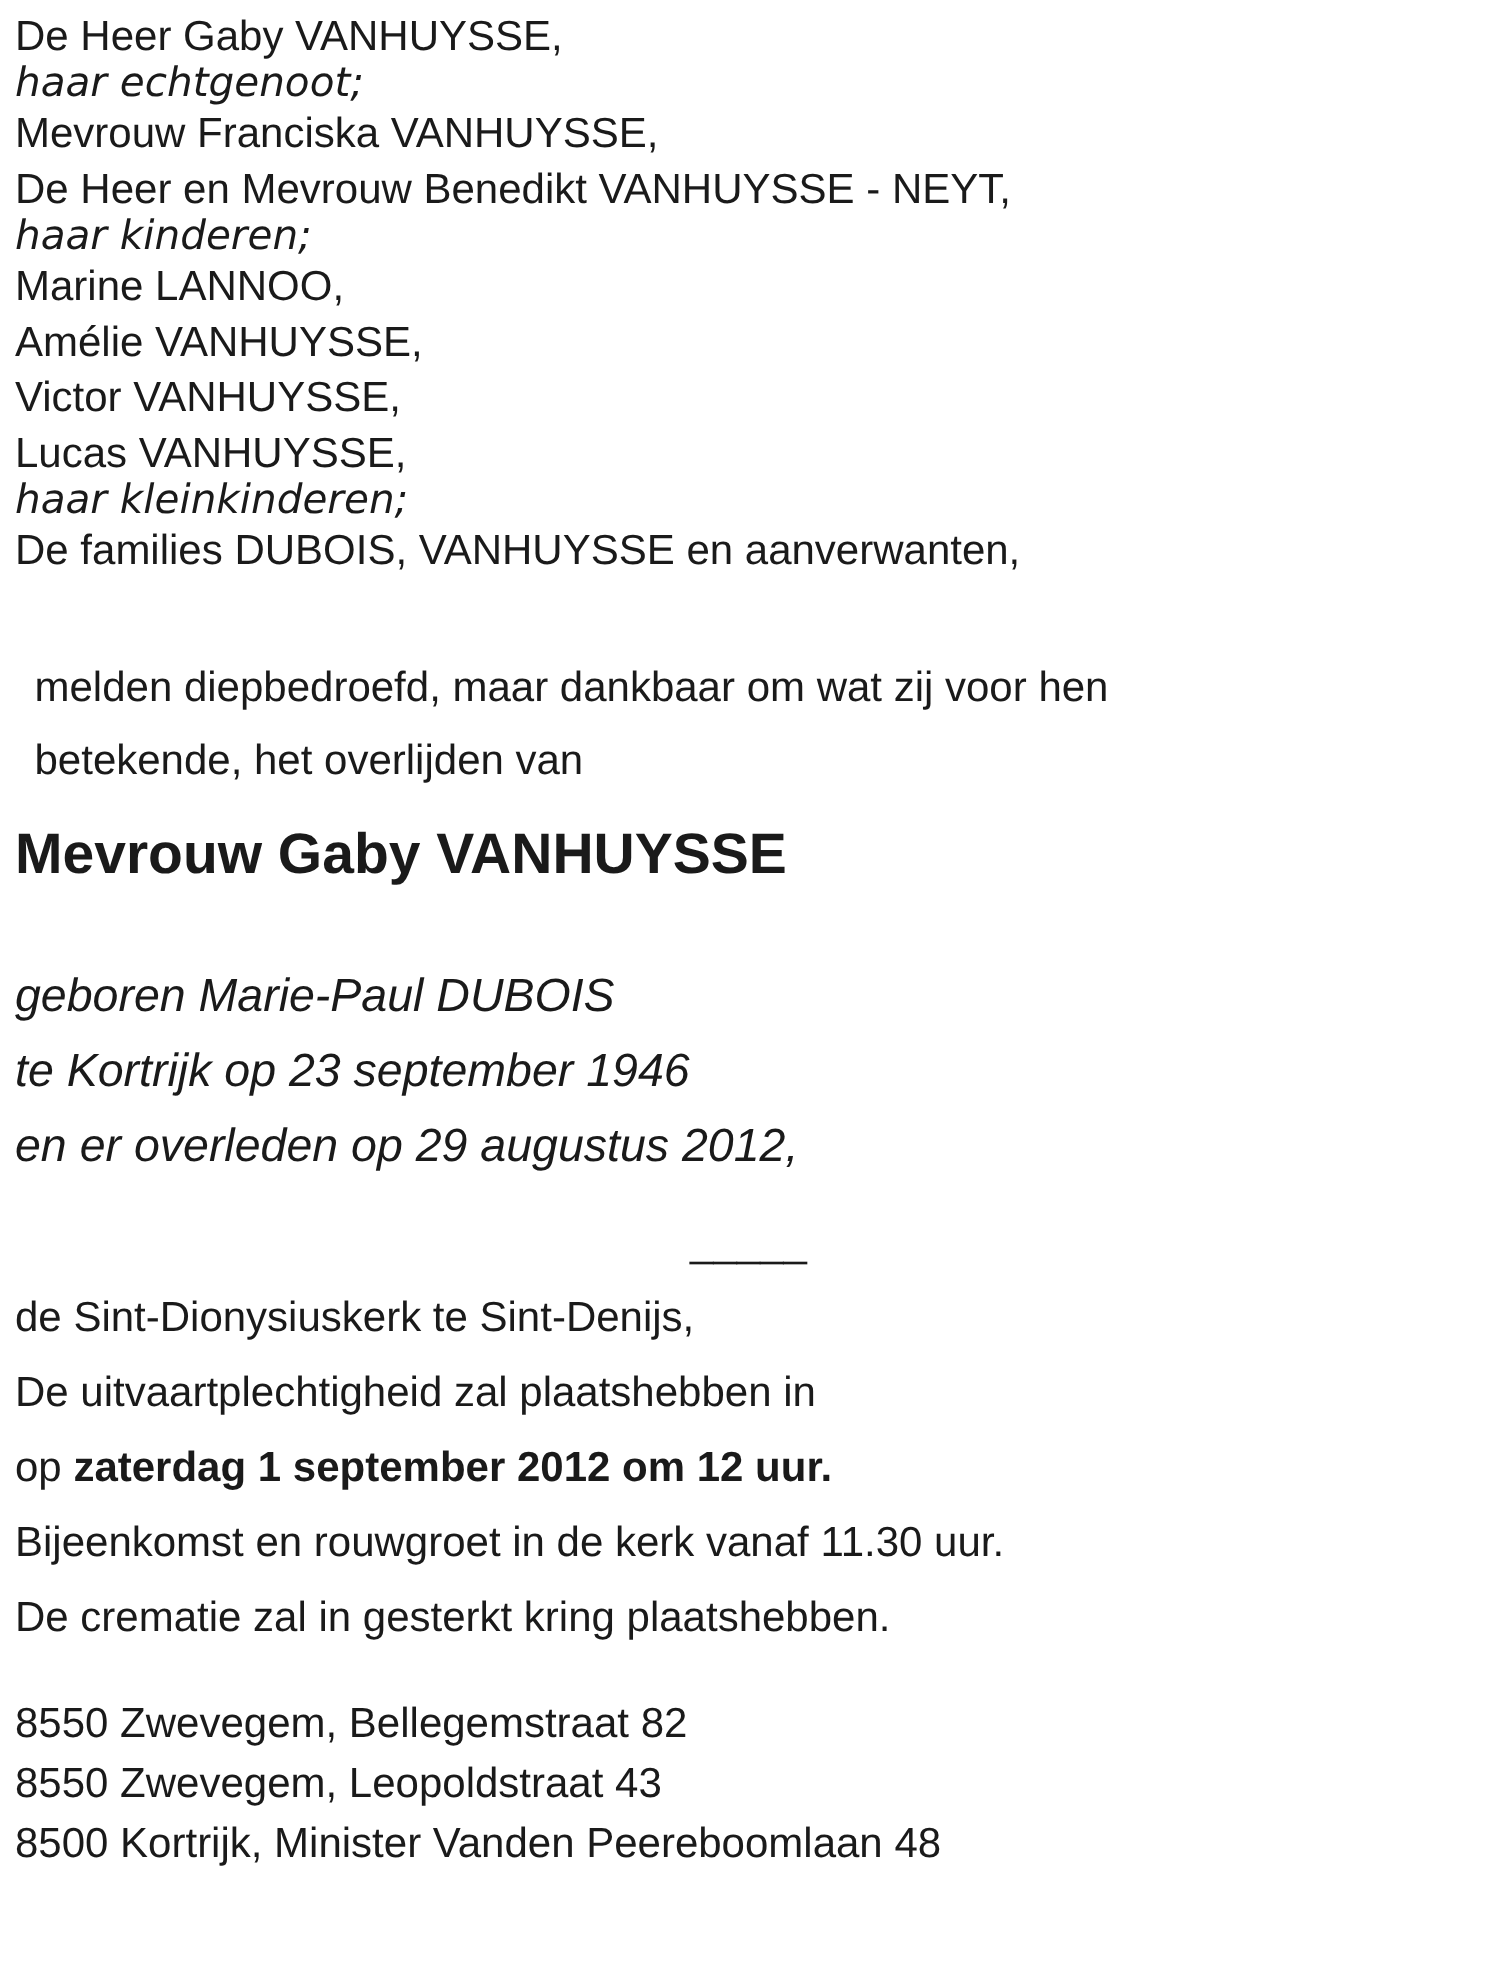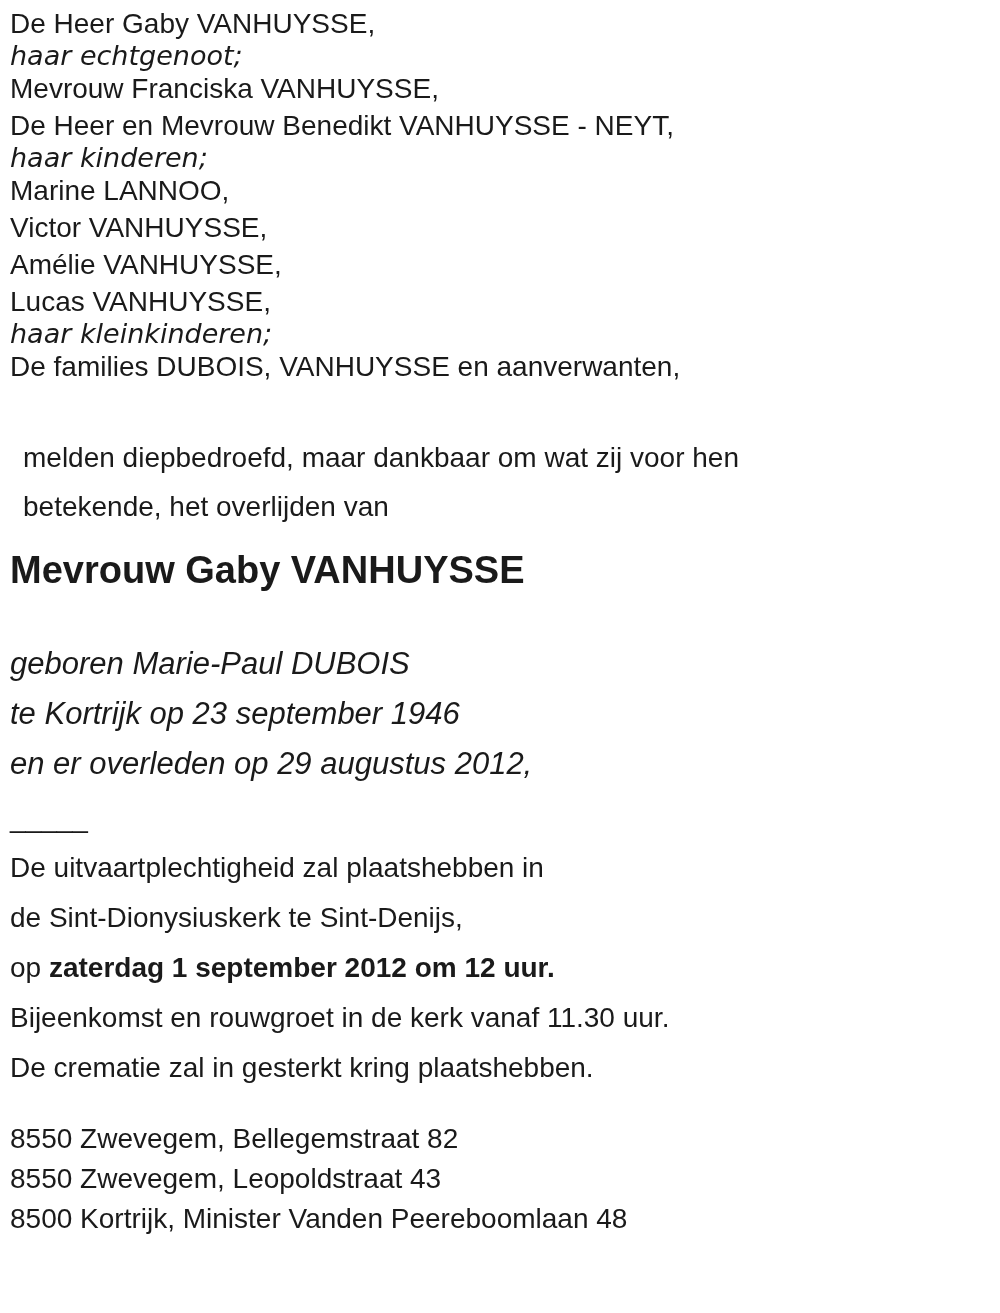--- a/index.html
+++ b/index.html
@@ -46,23 +46,24 @@
     font-weight: bold;
     letter-spacing: 0;
   }
   .life {
     margin-top: 46px;
     font-size: 31px;
     line-height: 50px;
     font-style: italic;
   }
   .separator {
-    margin-top: 12px;
+    margin-top: 22px;
     font-size: 28px;
     line-height: 34px;
+    text-align: center;
   }
   .ceremony {
     margin-top: 8px;
     font-size: 28px;
     line-height: 50px;
   }
   .ceremony strong {
     font-weight: bold;
   }
   .addresses {
@@ -76,22 +77,22 @@
 
 <div class="page">
 
   <div class="names">
     <div class="name-line">De Heer Gaby VANHUYSSE,</div>
     <div class="relation-line">haar echtgenoot;</div>
     <div class="name-line">Mevrouw Franciska VANHUYSSE,</div>
     <div class="name-line">De Heer en Mevrouw Benedikt VANHUYSSE - NEYT,</div>
     <div class="relation-line">haar kinderen;</div>
     <div class="name-line">Marine LANNOO,</div>
+    <div class="name-line">Amélie VANHUYSSE,</div>
     <div class="name-line">Victor VANHUYSSE,</div>
-    <div class="name-line">Amélie VANHUYSSE,</div>
     <div class="name-line">Lucas VANHUYSSE,</div>
     <div class="relation-line">haar kleinkinderen;</div>
     <div class="name-line">De families DUBOIS, VANHUYSSE en aanverwanten,</div>
   </div>
 
   <div class="intro">
     <div>melden diepbedroefd, maar dankbaar om wat zij voor hen</div>
     <div>betekende, het overlijden van</div>
   </div>
 
@@ -99,22 +100,22 @@
 
   <div class="life">
     <div>geboren Marie-Paul DUBOIS</div>
     <div>te Kortrijk op 23 september 1946</div>
     <div>en er overleden op 29 augustus 2012,</div>
   </div>
 
   <div class="separator">_____</div>
 
   <div class="ceremony">
+    <div>de Sint-Dionysiuskerk te Sint-Denijs,</div>
     <div>De uitvaartplechtigheid zal plaatshebben in</div>
-    <div>de Sint-Dionysiuskerk te Sint-Denijs,</div>
     <div>
       <span>op </span><strong>zaterdag 1 september 2012 om 12 uur.</strong>
     </div>
     <div>Bijeenkomst en rouwgroet in de kerk vanaf 11.30 uur.</div>
     <div>De crematie zal in gesterkt kring plaatshebben.</div>
   </div>
 
   <div class="addresses">
     <div>8550 Zwevegem, Bellegemstraat 82</div>
     <div>8550 Zwevegem, Leopoldstraat 43</div>

